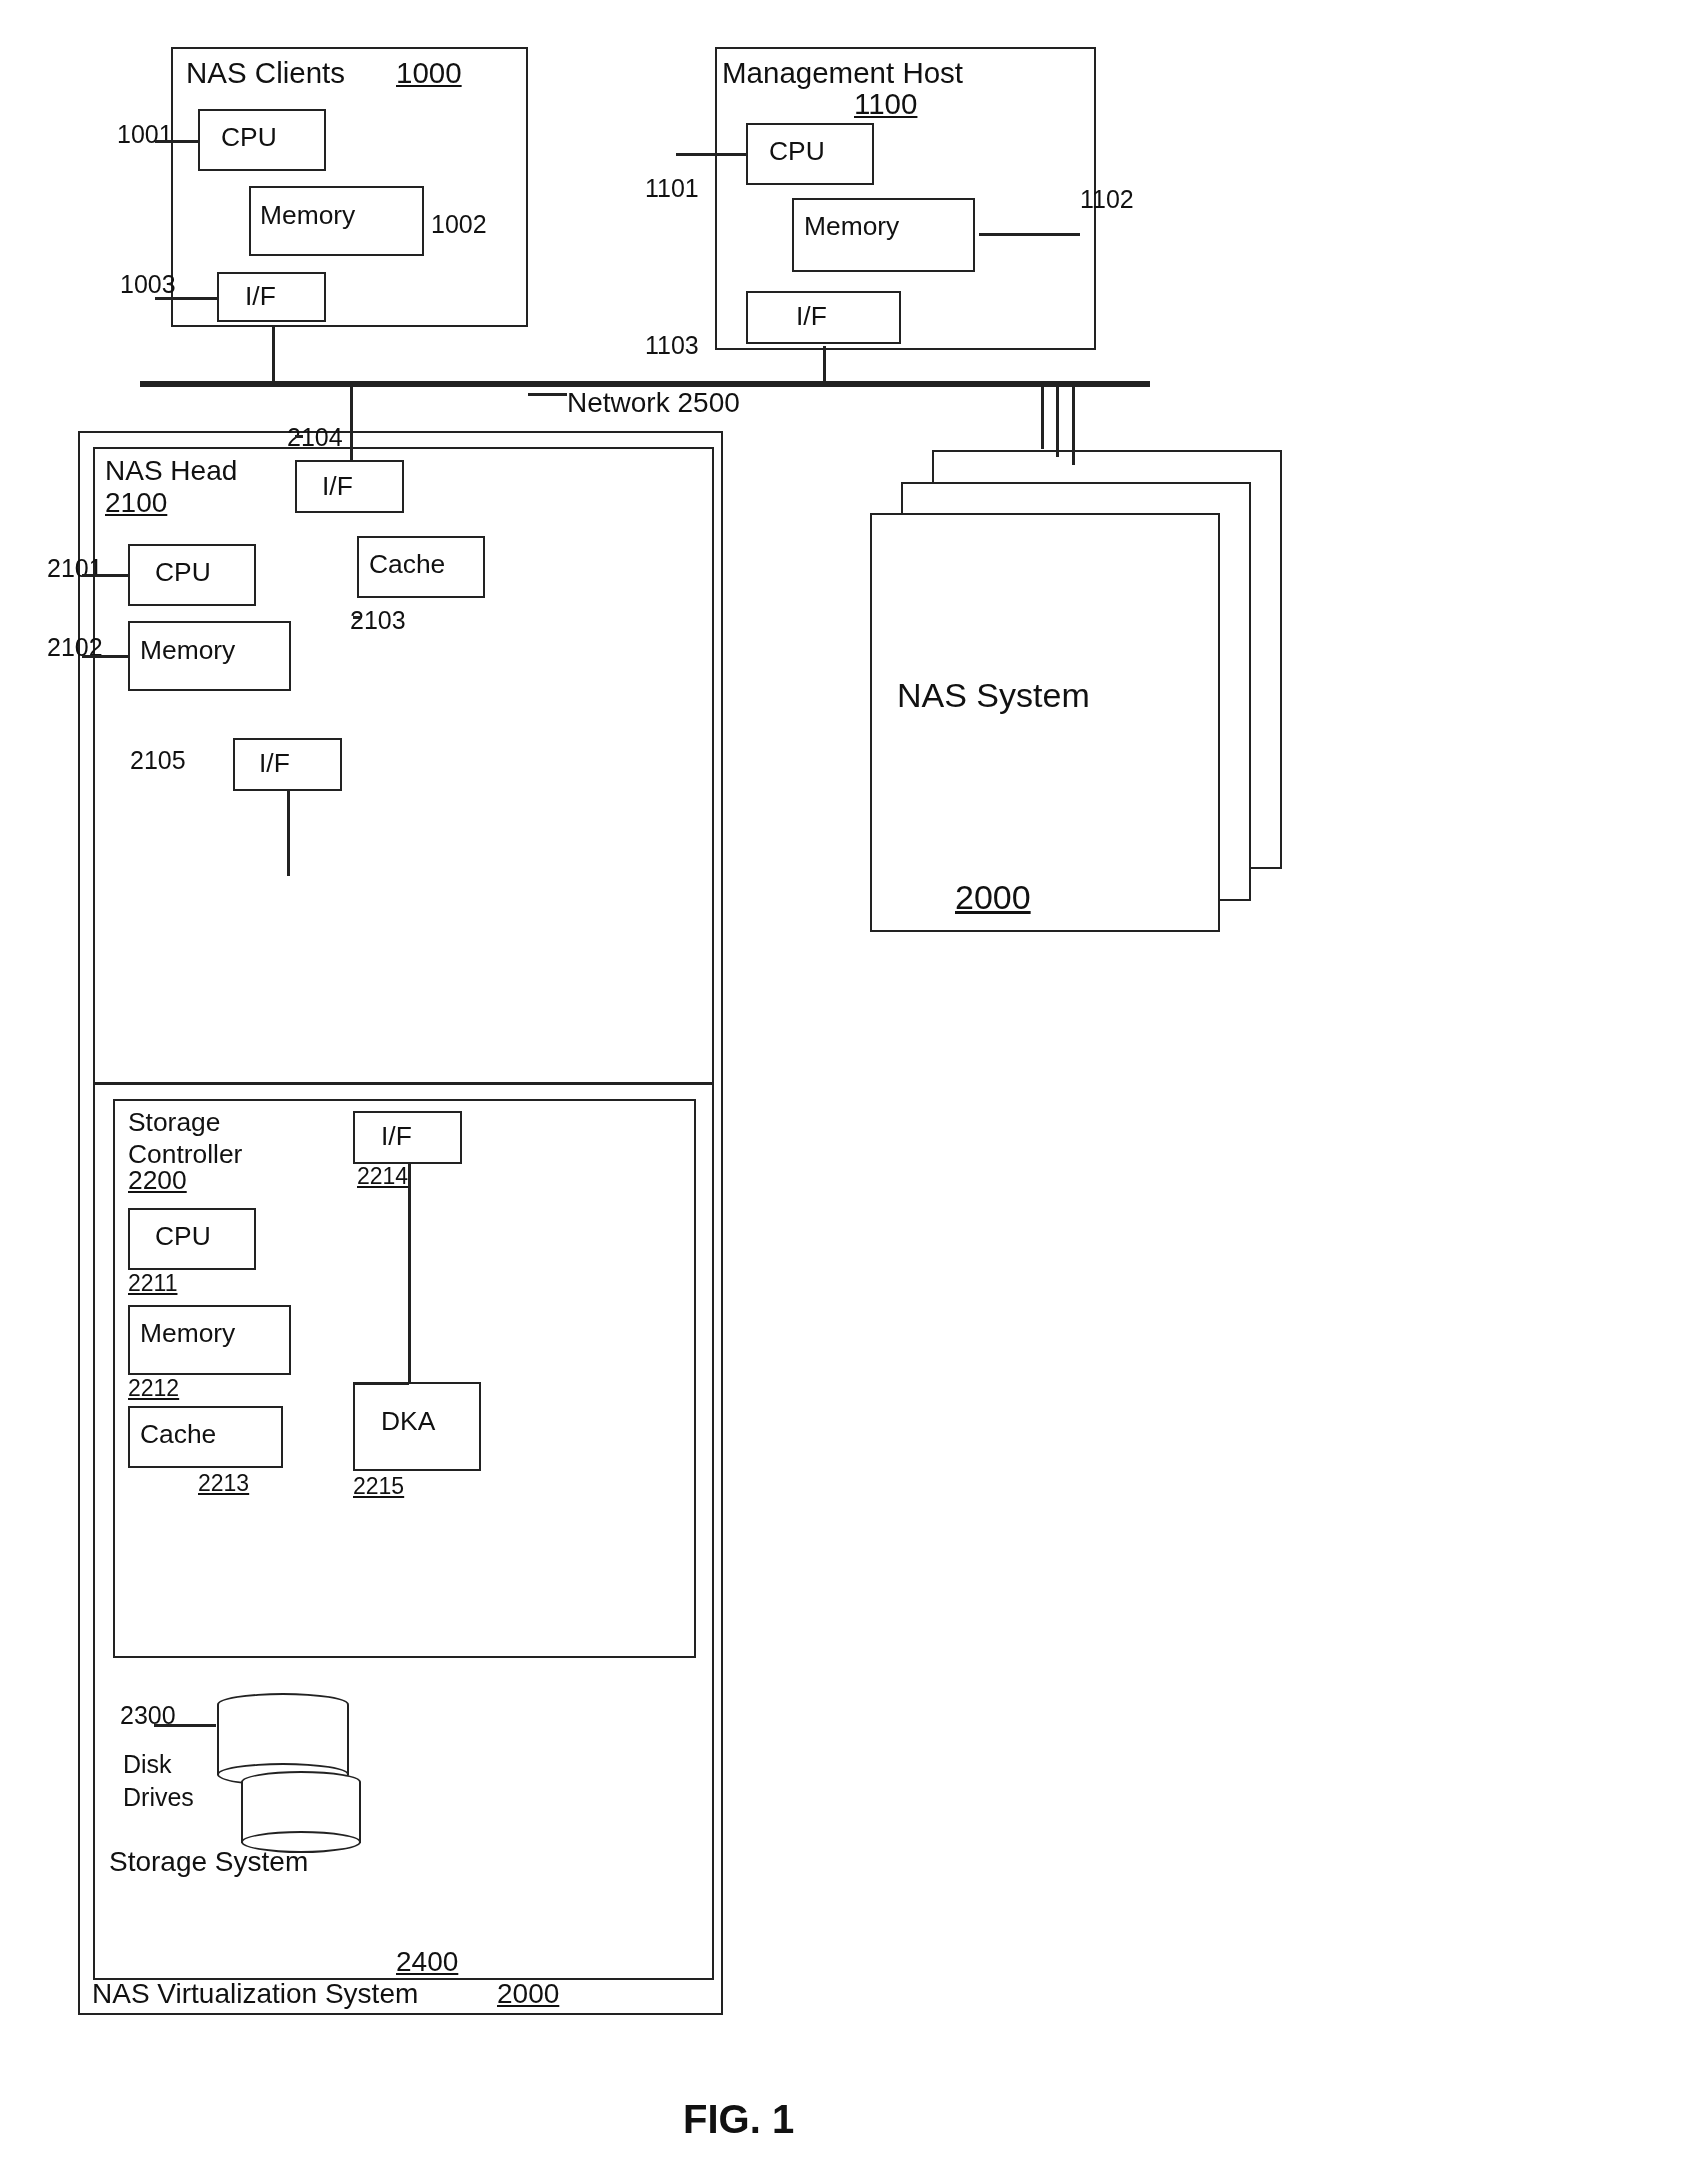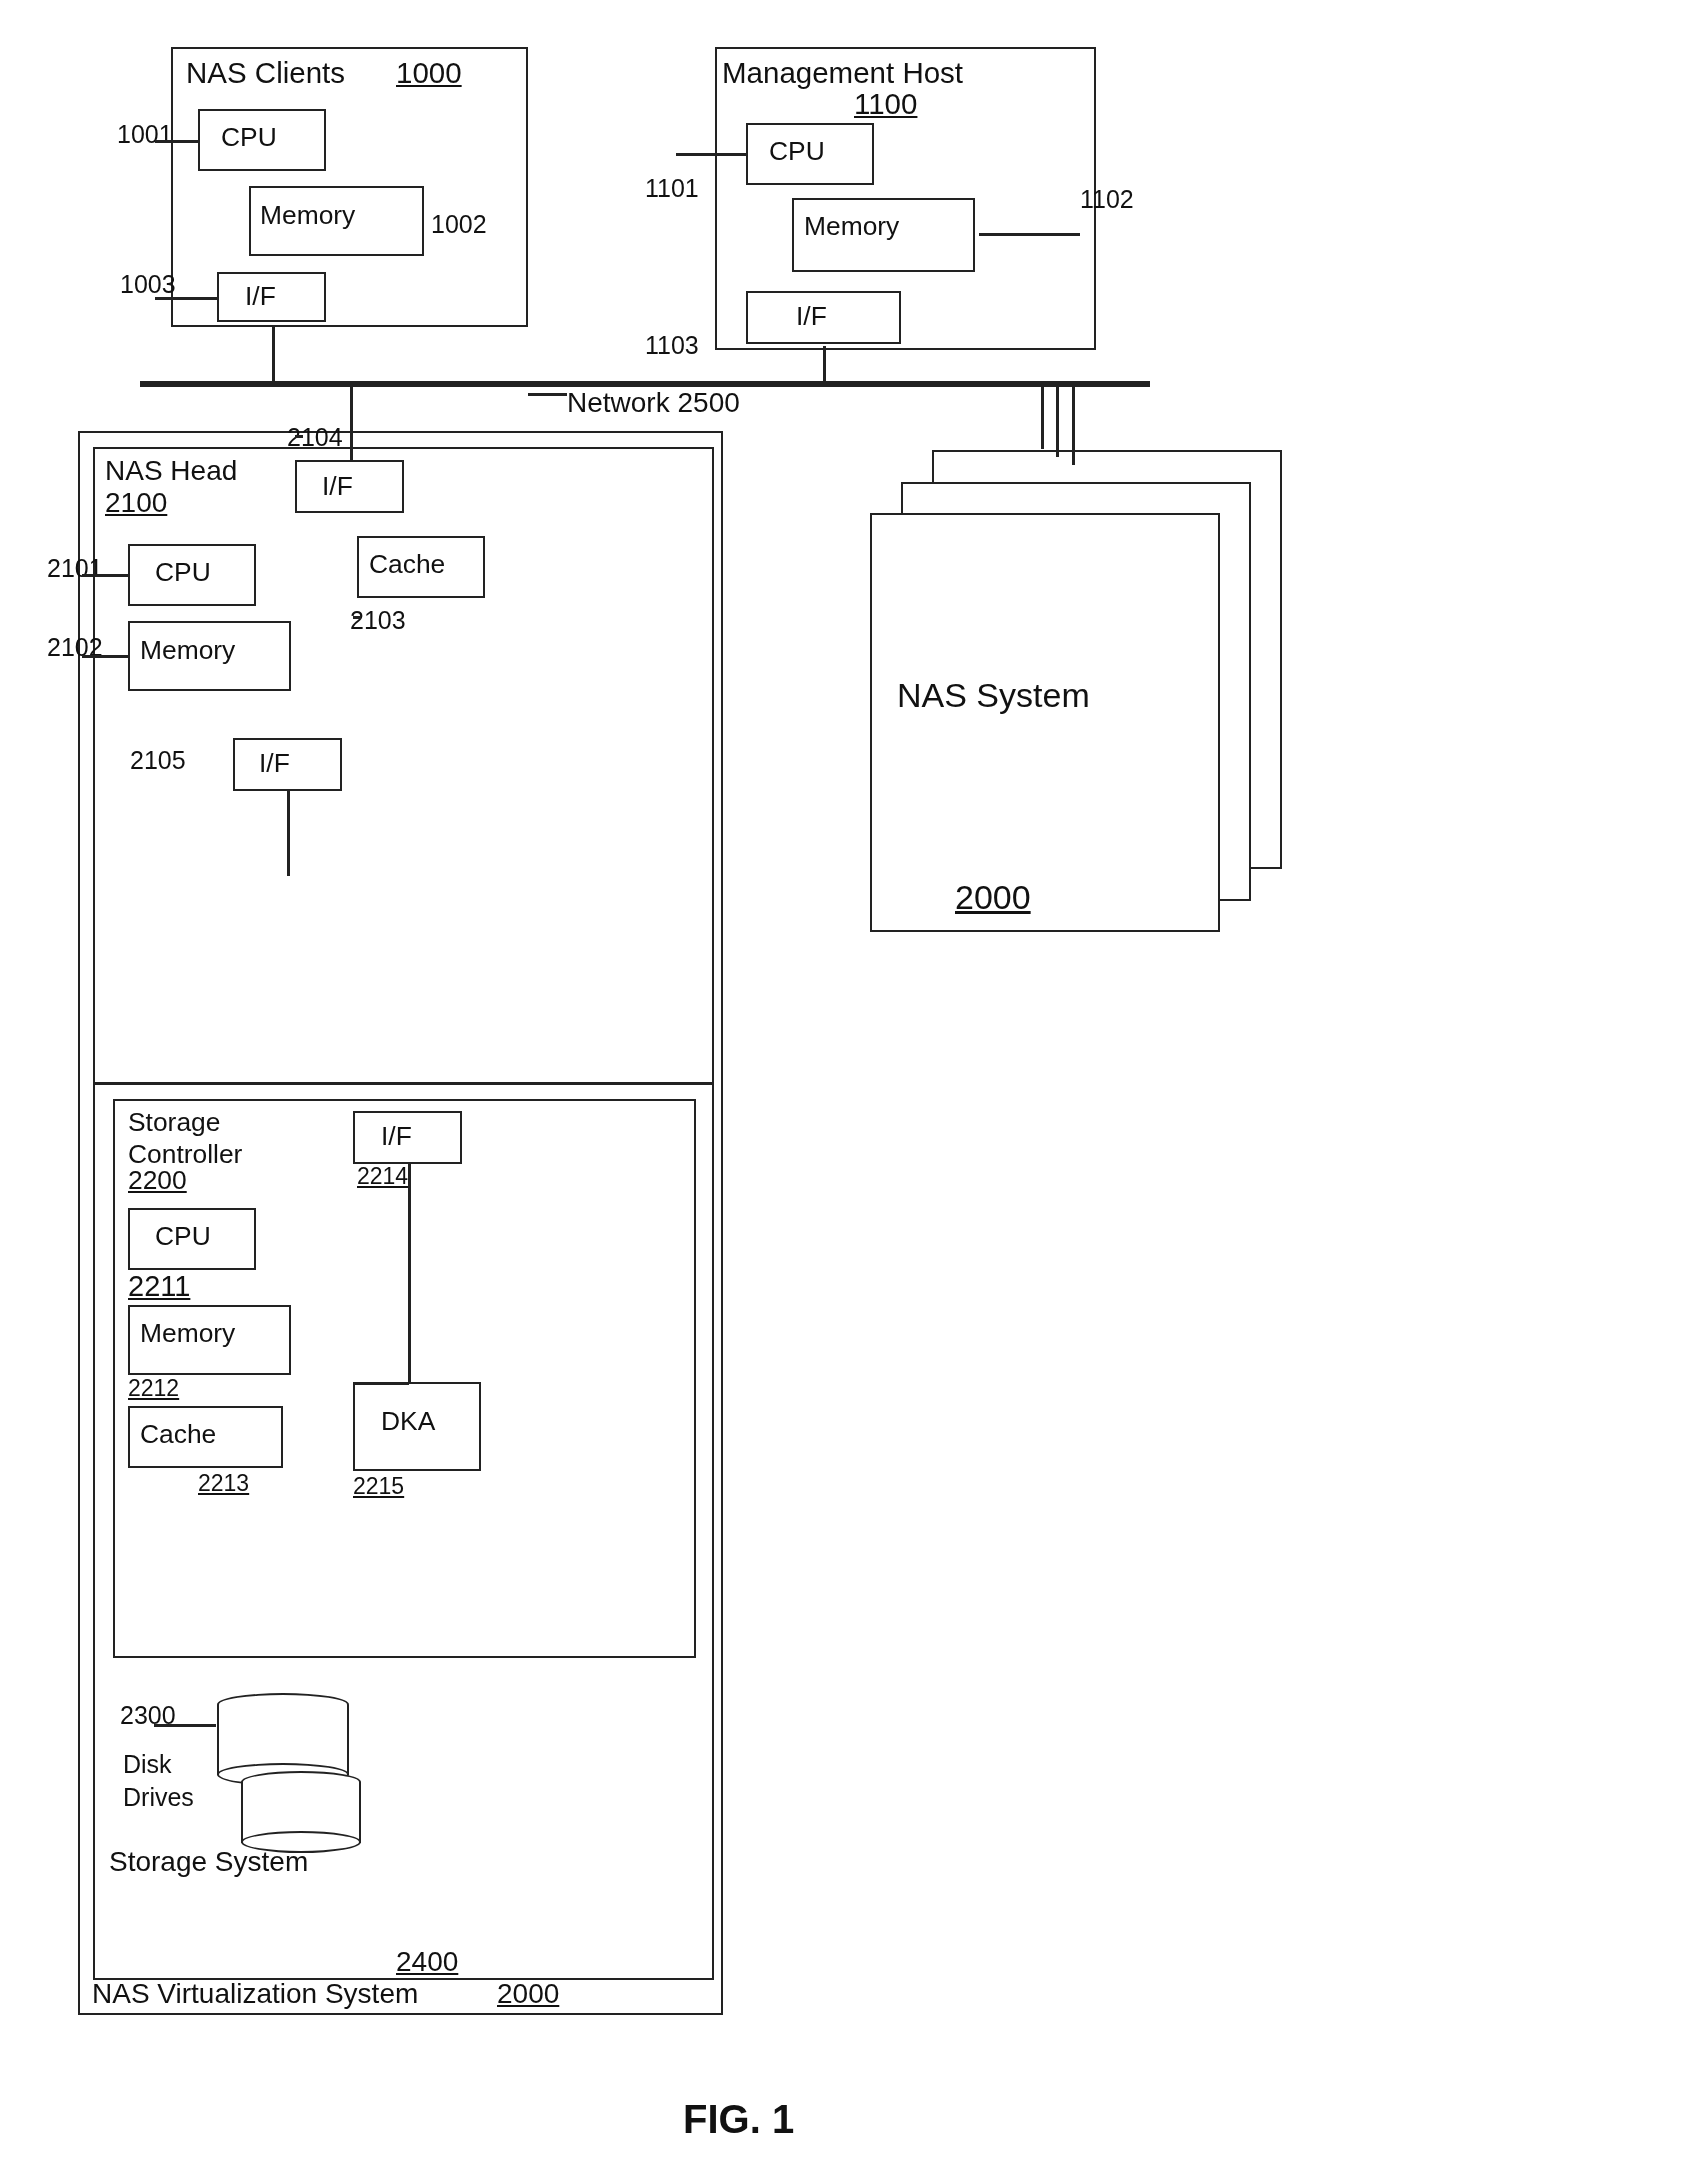--- a/index.html
+++ b/index.html
@@ -149,21 +149,21 @@
 
   <span class="label-text" style="left:128px;top:1107px;font-size:26.4px;line-height:1.2;">Storage<br>Controller</span>
   <span class="label-text" style="left:128px;top:1165px;font-size:26.4px;text-decoration:underline;">2200</span>
 
   <div class="box" style="left:353px;top:1111px;width:109px;height:53px;"></div>
   <span class="label-text" style="left:381px;top:1121px;font-size:26.4px;">I/F</span>
   <span class="label-text" style="left:357px;top:1163px;font-size:23px;text-decoration:underline;">2214</span>
 
   <div class="box" style="left:128px;top:1208px;width:128px;height:62px;"></div>
   <span class="label-text" style="left:155px;top:1221px;font-size:26.4px;">CPU</span>
-  <span class="label-text" style="left:128px;top:1270px;font-size:29px;text-decoration:underline;">2211</span>
+  <span class="label-text" style="left:128px;top:1270px;font-size:23px;text-decoration:underline;">2211</span>
 
   <div class="box" style="left:128px;top:1305px;width:163px;height:70px;"></div>
   <span class="label-text" style="left:140px;top:1318px;font-size:26.4px;">Memory</span>
   <span class="label-text" style="left:128px;top:1375px;font-size:23px;text-decoration:underline;">2212</span>
 
   <div class="box" style="left:128px;top:1406px;width:155px;height:62px;"></div>
   <span class="label-text" style="left:140px;top:1419px;font-size:26.4px;">Cache</span>
   <span class="label-text" style="left:198px;top:1470px;font-size:23px;text-decoration:underline;">2213</span>
 
   <div class="box" style="left:353px;top:1382px;width:128px;height:89px;"></div>

